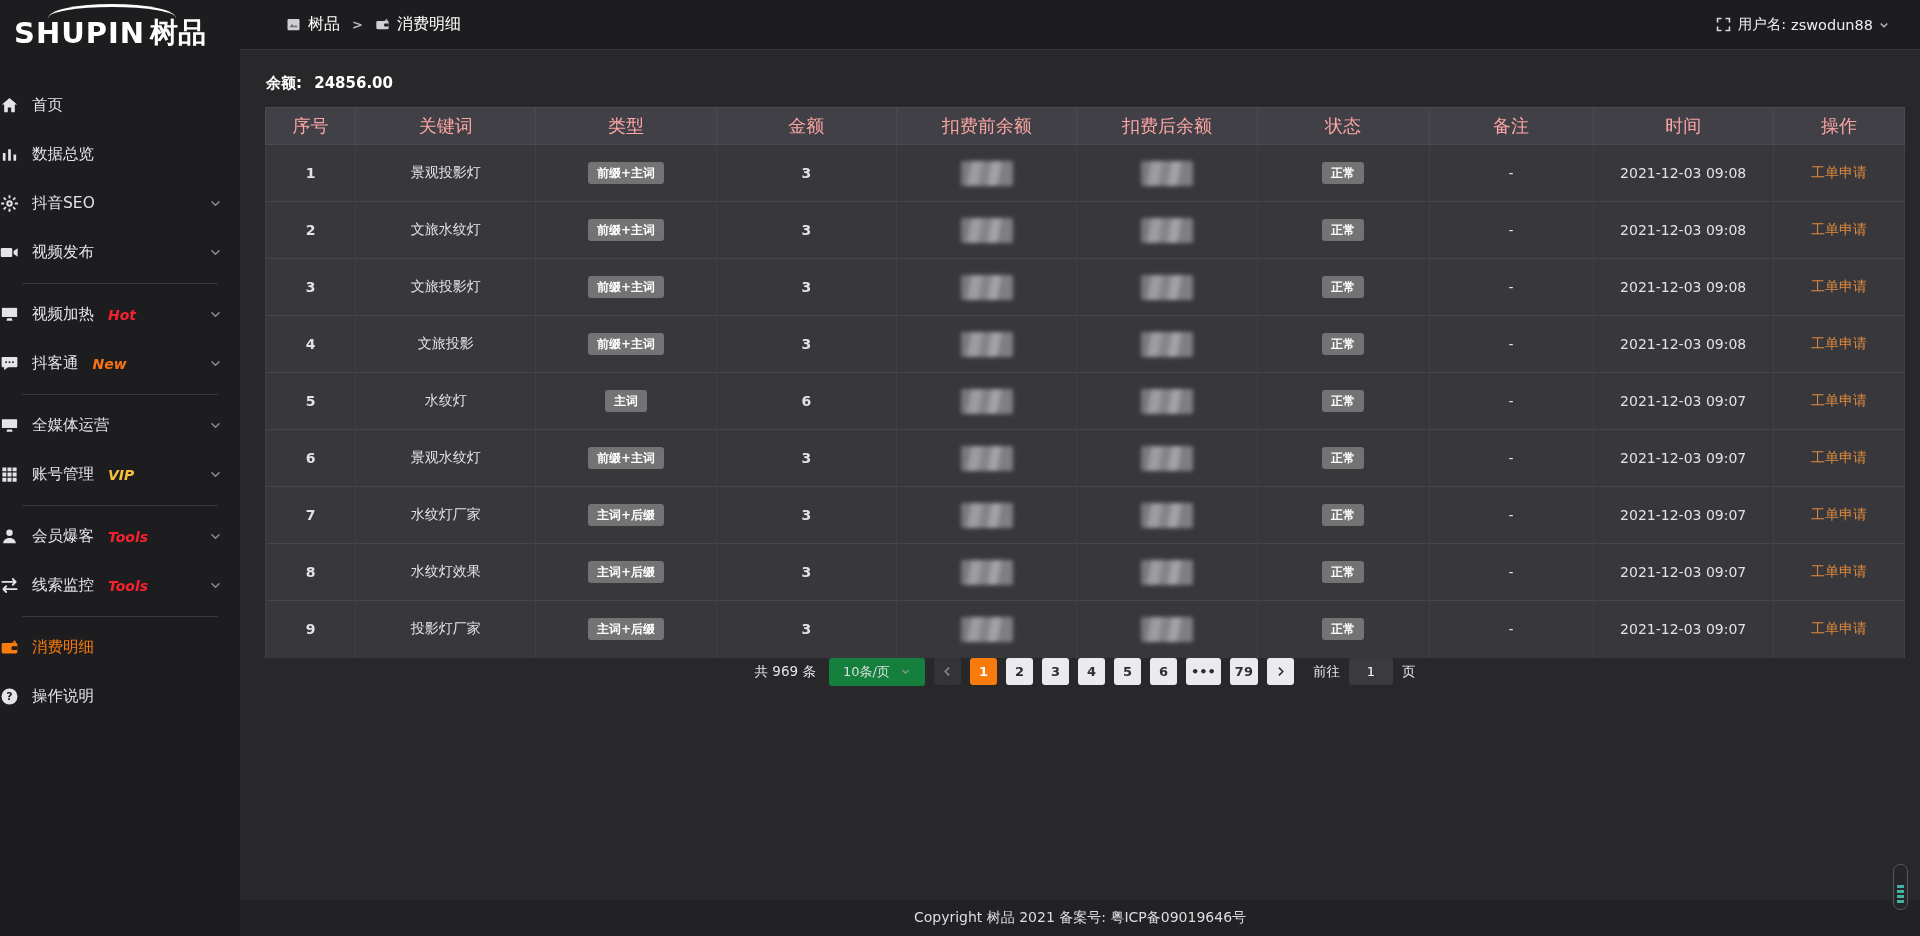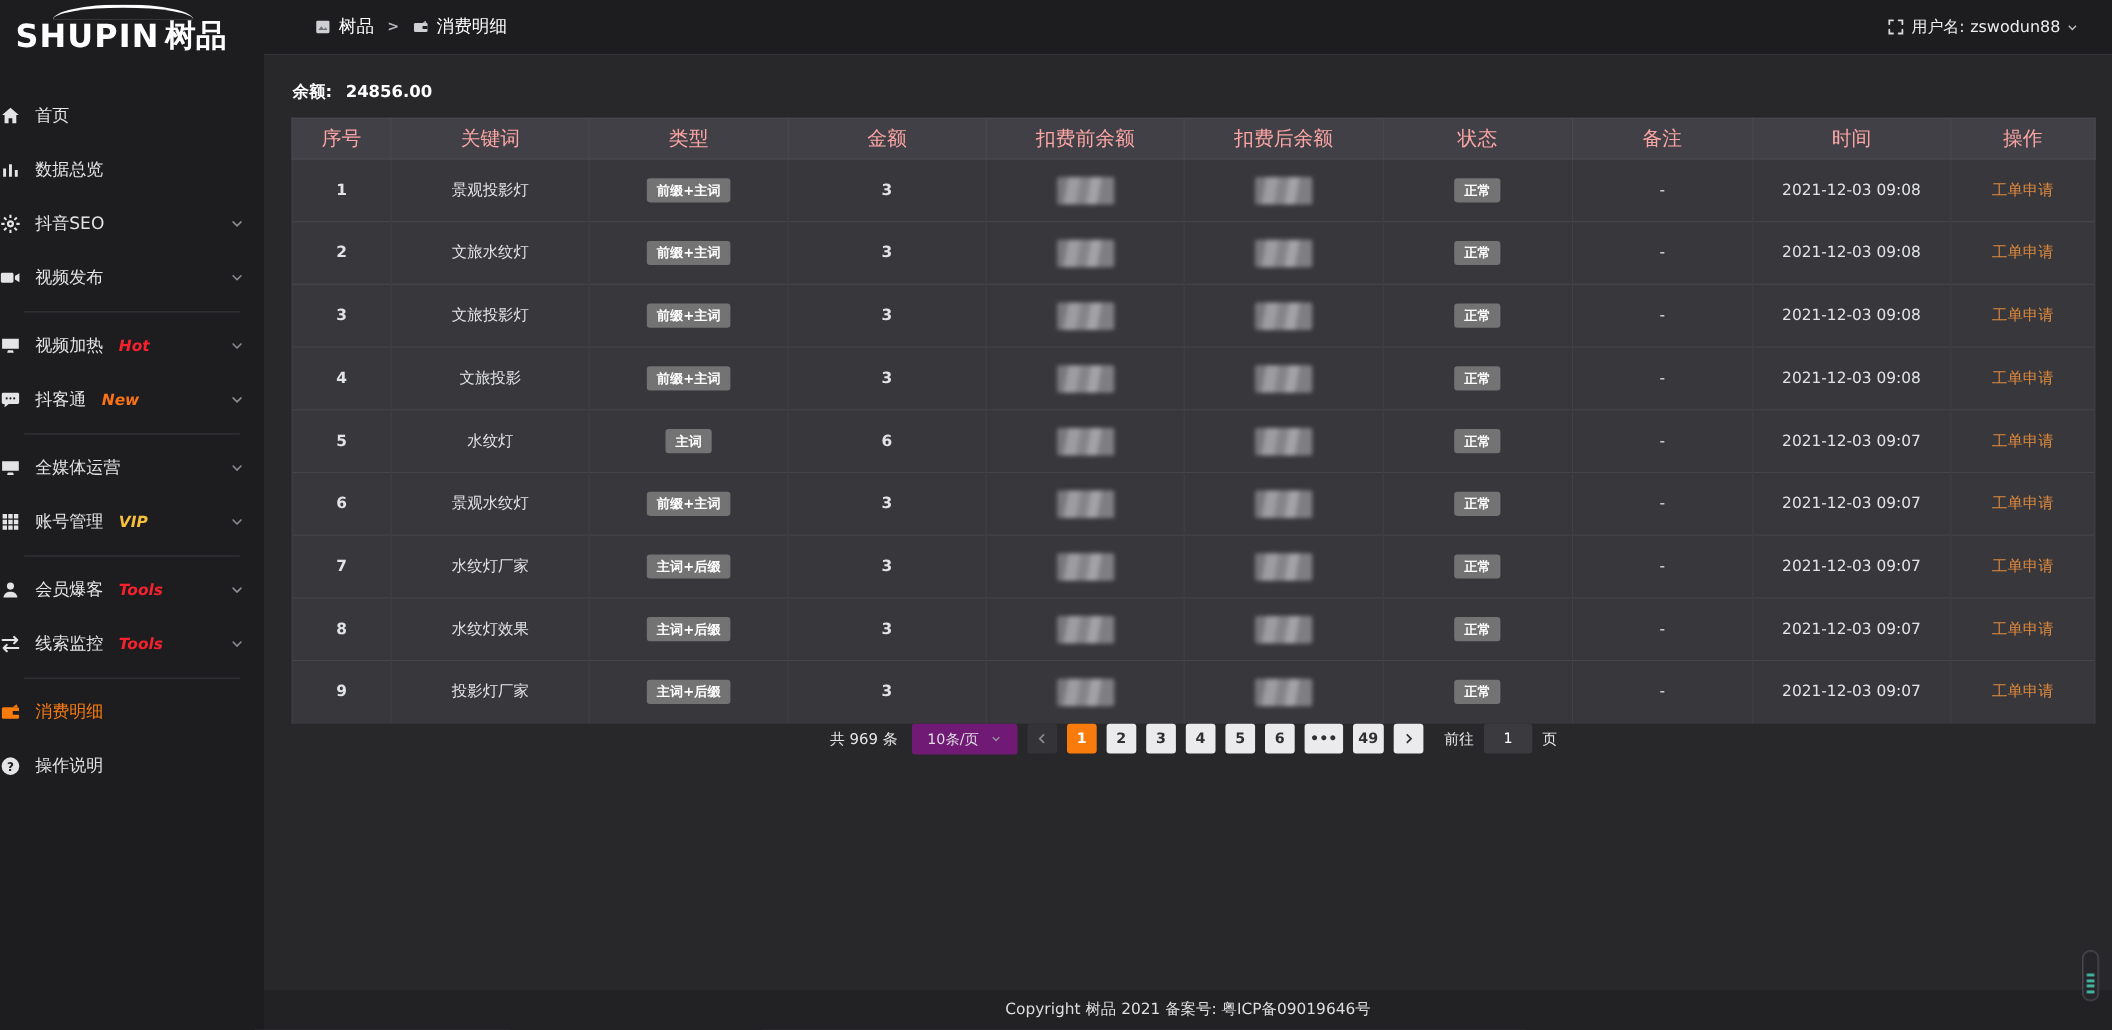--- a/index.html
+++ b/index.html
@@ -60,21 +60,21 @@
   .badge { display:inline-block; background:#737373; color:#fff; font-size:12px;
            padding:5px 9px; border-radius:3px; font-weight:600; line-height:1; }
   .masked { width:52px; height:25px; margin:0 auto; border-radius:2px; filter:blur(2px); opacity:.9;
             background:linear-gradient(100deg,#808084 0 18%,#a8a8ac 18% 38%,#8e8e92 38% 55%,#afaeb1 55% 72%,#87878b 72% 100%); }
   .action-link { color:#df8a3e; cursor:pointer; }
 
   
   .pagination { display:flex; align-items:center; justify-content:center; gap:9px;
                 font-size:13px; color:#e6e6e8; }
   .pg-total { margin-right:4px; font-size:13.5px; }
-  .pg-size { width:96px; height:28px; background:#701a75; border-radius:3px; display:flex;
+  .pg-size { width:96px; height:28px; background:#15803d; border-radius:3px; display:flex;
              align-items:center; justify-content:center; gap:10px; color:#dddde0; cursor:pointer; }
   .pg-size .sel-chevron { width:11px; height:11px; display:inline-flex; color:#9a9a9f; }
   .pg-size svg { width:100%; height:100%; }
   .pg-btn { min-width:27px; height:27px; padding:0 5px; background:#ebebed; color:#2f2f31;
             border:none; border-radius:3px; display:flex; align-items:center; justify-content:center;
             font-size:13px; font-weight:700; cursor:pointer; font-family:inherit; }
   .pg-btn.prev { background:#333338; color:#8a8a8f; }
   .pg-btn.active { background:#f97b0c; color:#fff; }
   .pg-btn svg { width:13px; height:13px; }
   .pg-goto { display:flex; align-items:center; gap:9px; margin-left:10px; font-size:13.5px; }
@@ -504,21 +504,21 @@
             </svg>
         </button>
         <span id="page-buttons" style="display:flex;gap:9px;">
             <button class="pg-btn active">1</button>
             <button class="pg-btn">2</button>
             <button class="pg-btn">3</button>
             <button class="pg-btn">4</button>
             <button class="pg-btn">5</button>
             <button class="pg-btn">6</button>
             <button class="pg-btn">•••</button>
-            <button class="pg-btn">49</button>
+            <button class="pg-btn">79</button>
           </span>
         <button class="pg-btn next">
           <svg viewBox="0 0 20 20" fill="none" stroke="currentColor" stroke-width="2.4">
               <path d="M7.5 4l6 6-6 6"></path>
             </svg>
         </button>
         <span class="pg-goto">
           <span>前往</span>
           <input class="pg-input" value="1" style="">
           <span>页</span>

